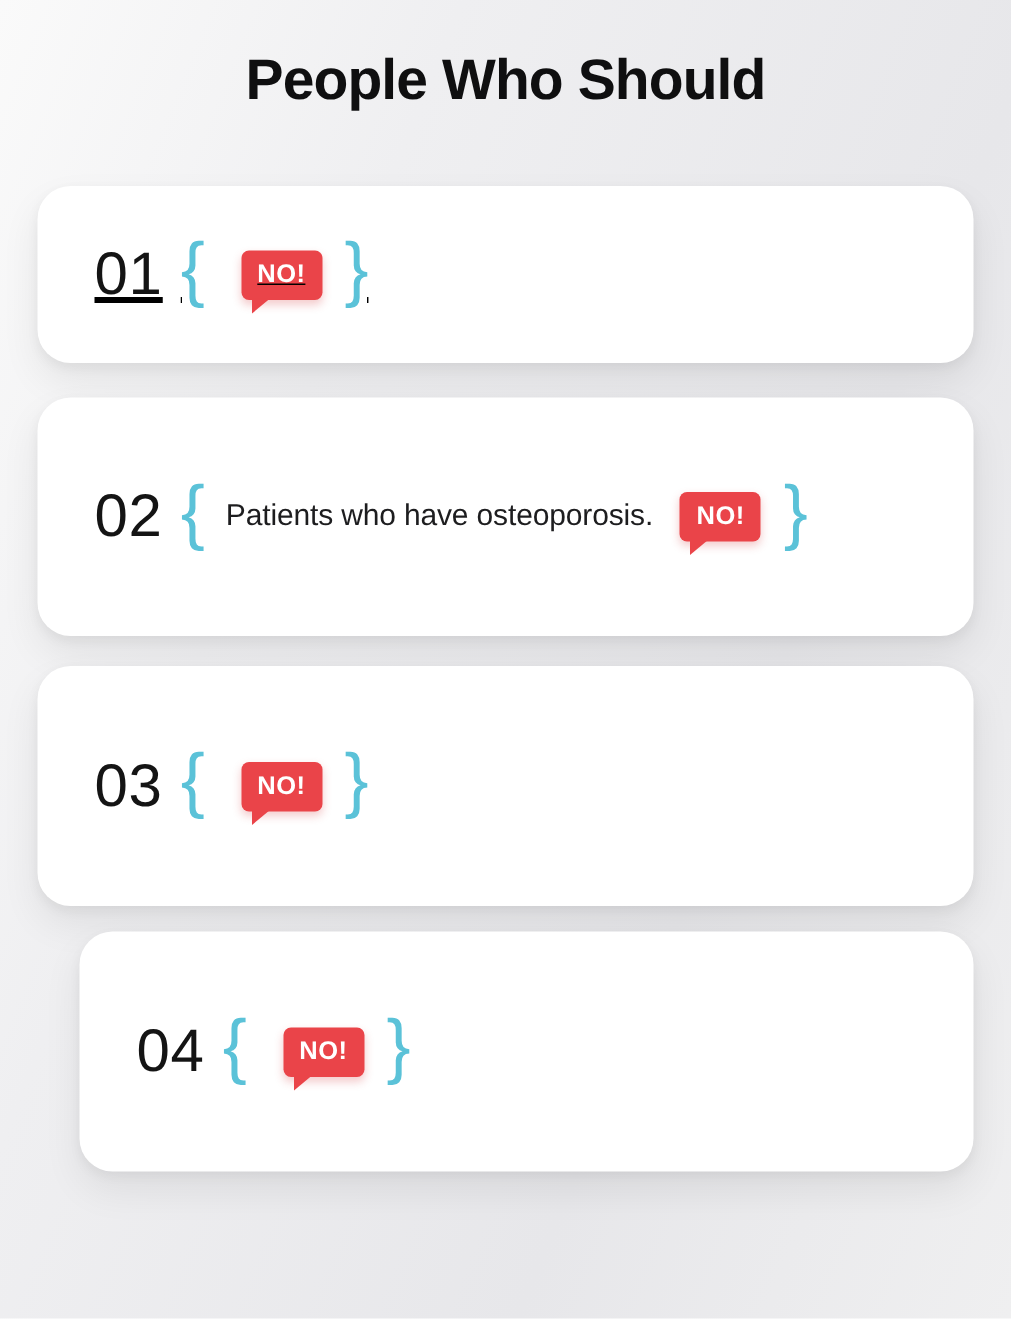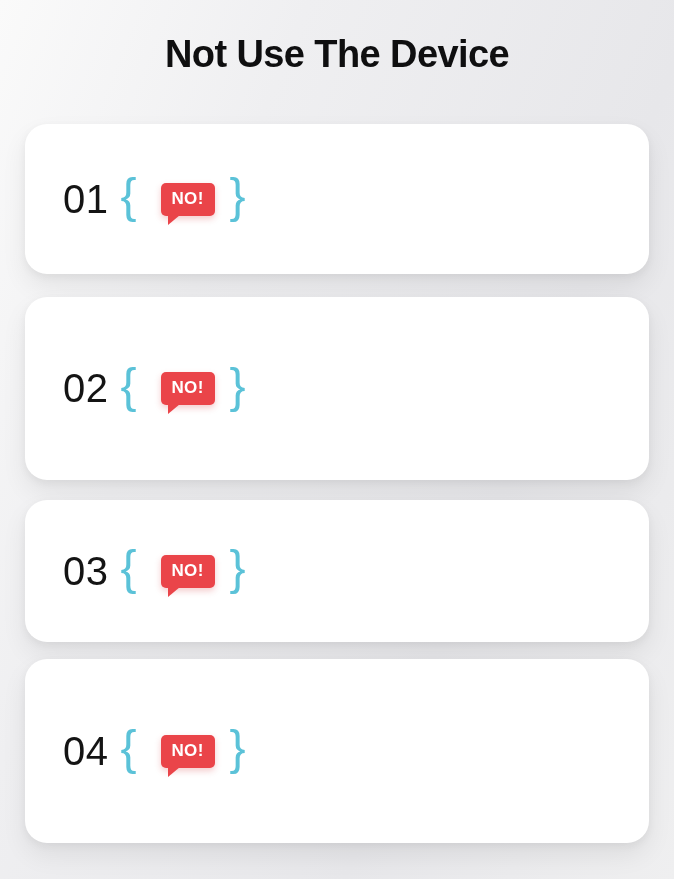--- a/index.html
+++ b/index.html
@@ -31,24 +31,24 @@
   }
   .card{
     background:#ffffff;
     border-radius:22px;
     box-shadow:0 12px 26px rgba(0,0,0,0.07), 0 3px 8px rgba(0,0,0,0.05);
     display:flex;
     align-items:center;
     padding:0 26px 0 38px;
     margin-bottom:22px;
   }
-  .card:nth-of-type(1){height:150px;margin-bottom:23px;}
-  .card:nth-of-type(2){height:183px;margin-bottom:20px;}
-  .card:nth-of-type(3){height:142px;margin-bottom:17px;}
-  .card:nth-of-type(4){height:184px;margin-bottom:0;}
+  .card:nth-of-type(1){height:118px;margin-bottom:23px;text-decoration:underline;}
+  .card:nth-of-type(2){height:159px;margin-bottom:20px;}
+  .card:nth-of-type(3){height:160px;margin-bottom:17px;}
+  .card:nth-of-type(4){height:160px;margin-bottom:0;margin-left:28px;}
   .num{
     font-size:40px;
     font-weight:400;
     color:#141414;
     flex:none;
     letter-spacing:0.5px;
   }
   .brace{
     font-size:48px;
     font-weight:400;
@@ -87,35 +87,36 @@
     bottom:-9px;
     width:0;height:0;
     border-top:10px solid var(--badge-red);
     border-right:12px solid transparent;
   }
 </style>
 </head>
 <body>
 
 <h1 class="title">
-  <span>Not Use The Device</span>
+  <span>People Who Should</span>
 </h1>
 
 <main class="cards">
 
   <section class="card">
     <span class="num">01</span>
     <span class="brace open">{</span>
     <span class="badge"><span>NO!</span></span>
     <span class="brace close">}</span>
   </section>
 
   <section class="card">
     <span class="num">02</span>
     <span class="brace open">{</span>
+    <p class="card-text">Patients who have osteoporosis.</p>
     <span class="badge"><span>NO!</span></span>
     <span class="brace close">}</span>
   </section>
 
   <section class="card">
     <span class="num">03</span>
     <span class="brace open">{</span>
     <span class="badge"><span>NO!</span></span>
     <span class="brace close">}</span>
   </section>

